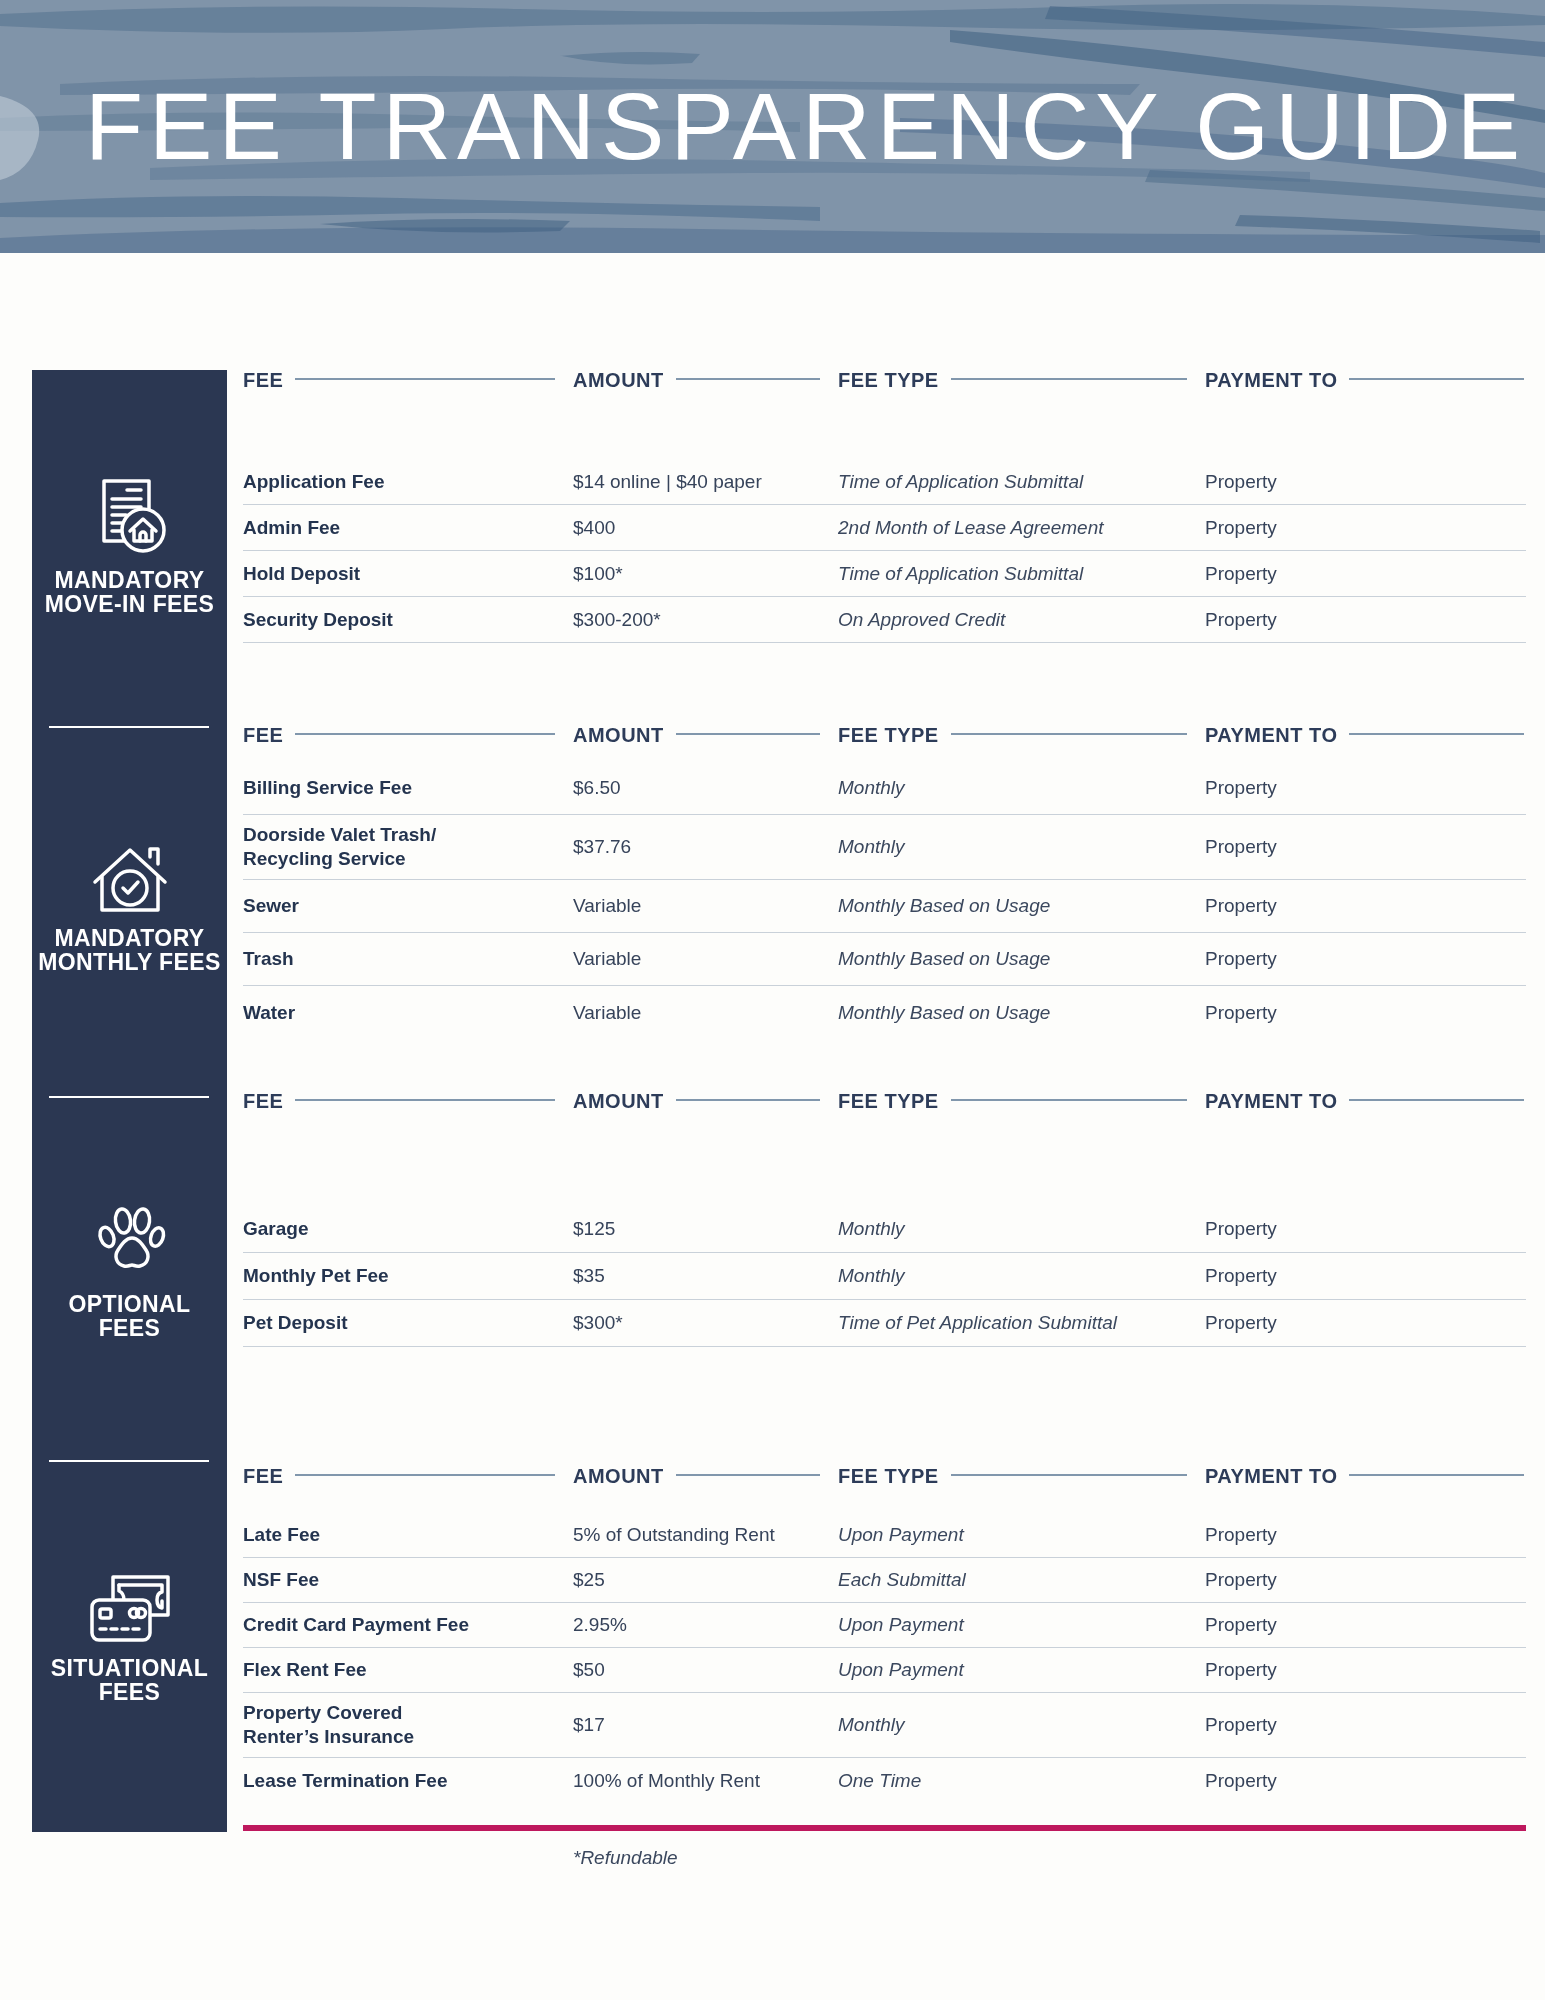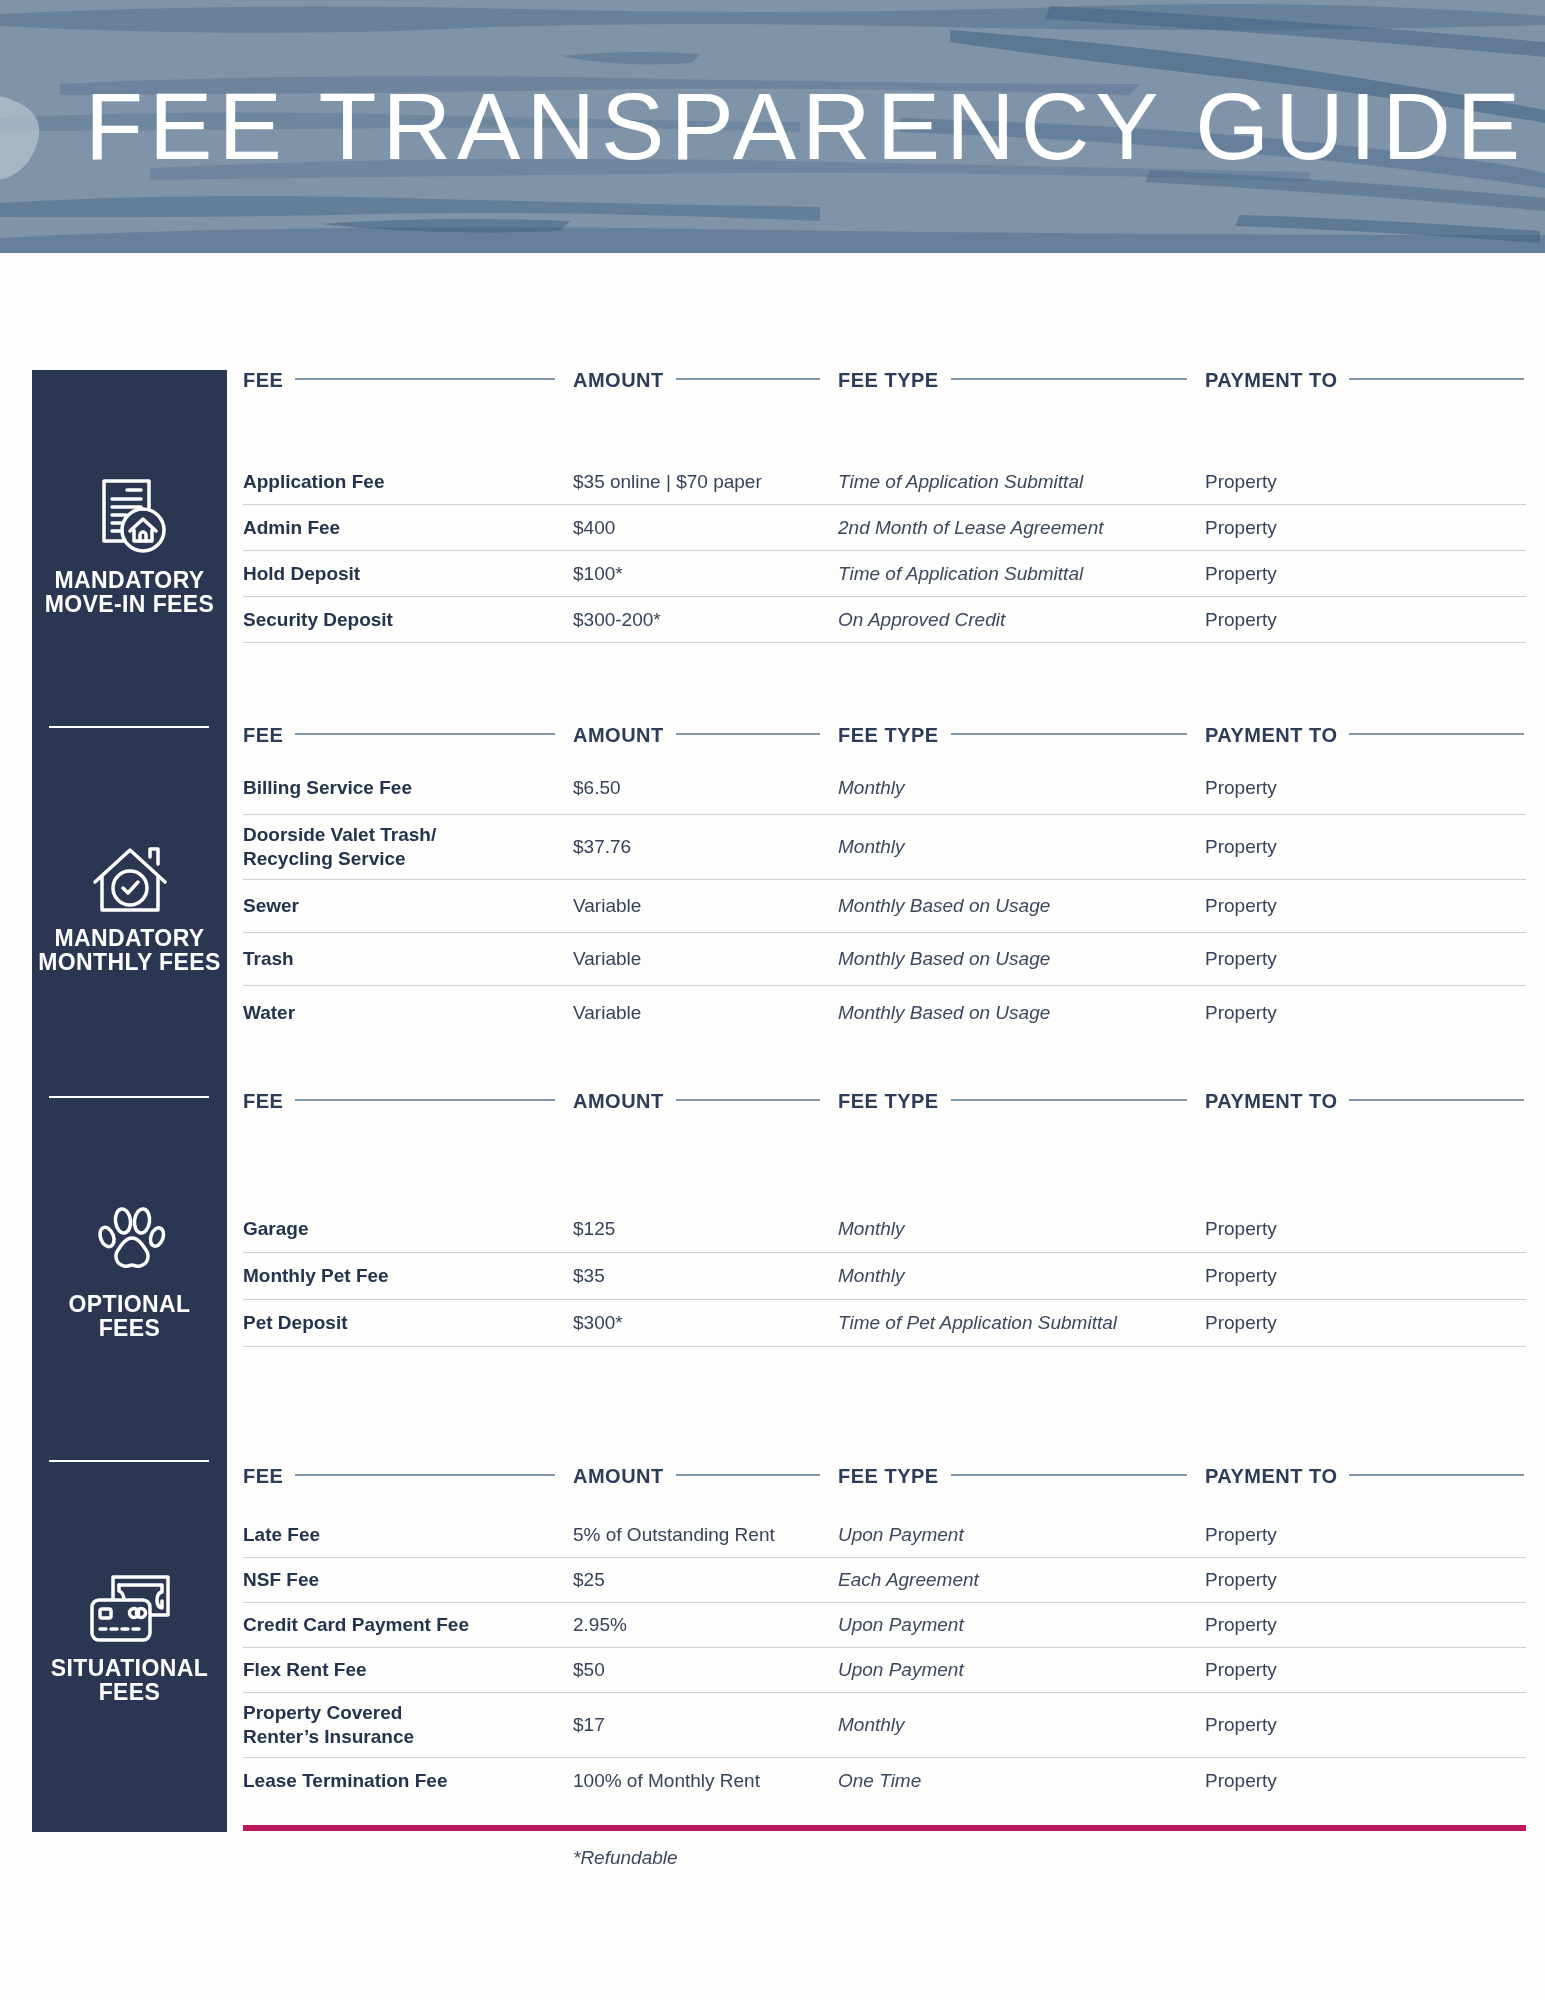--- a/index.html
+++ b/index.html
@@ -173,21 +173,21 @@
           <span class="hrule"></span>
         </div>
       <div class="hcell w-pay">
           <span class="hlabel">PAYMENT TO</span>
           <span class="hrule"></span>
         </div>
     </div>
     <div class="rows">
   <div class="row">
     <div class="cell w-fee fee">Application Fee</div>
-    <div class="cell w-amt amount">$35 online | $70 paper</div>
+    <div class="cell w-amt amount">$14 online | $40 paper</div>
     <div class="cell w-type ftype">Time of Application Submittal</div>
     <div class="cell w-pay payment">Property</div>
   </div>
 
   <div class="row">
     <div class="cell w-fee fee">Admin Fee</div>
     <div class="cell w-amt amount">$400</div>
     <div class="cell w-type ftype">2nd Month of Lease Agreement</div>
     <div class="cell w-pay payment">Property</div>
   </div>
@@ -332,21 +332,21 @@
   <div class="row">
     <div class="cell w-fee fee">Late Fee</div>
     <div class="cell w-amt amount">5% of Outstanding Rent</div>
     <div class="cell w-type ftype">Upon Payment</div>
     <div class="cell w-pay payment">Property</div>
   </div>
 
   <div class="row">
     <div class="cell w-fee fee">NSF Fee</div>
     <div class="cell w-amt amount">$25</div>
-    <div class="cell w-type ftype">Each Agreement</div>
+    <div class="cell w-type ftype">Each Submittal</div>
     <div class="cell w-pay payment">Property</div>
   </div>
 
   <div class="row">
     <div class="cell w-fee fee">Credit Card Payment Fee</div>
     <div class="cell w-amt amount">2.95%</div>
     <div class="cell w-type ftype">Upon Payment</div>
     <div class="cell w-pay payment">Property</div>
   </div>
 

